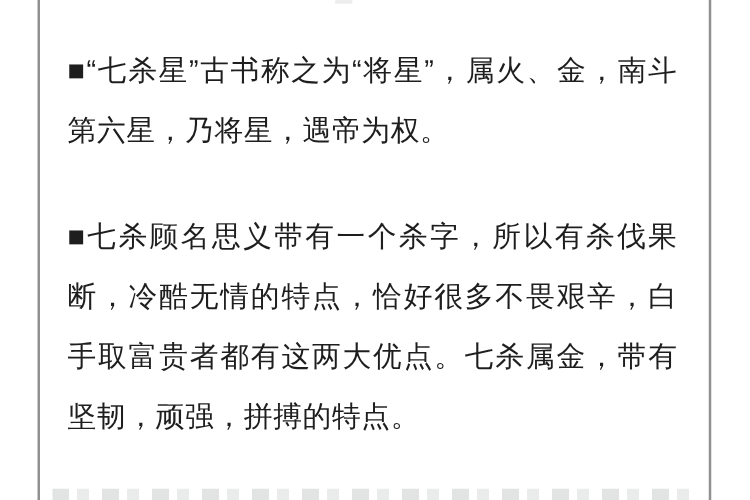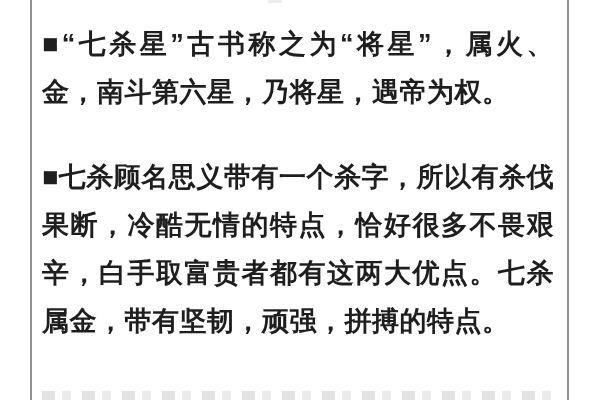--- a/index.html
+++ b/index.html
@@ -24,24 +24,24 @@
     .frame-line.left  { left: 30px; }
     .frame-line.right { left: 567px; }
 
     .content {
       position: absolute;
       left: 42px;
       top: 20px;
       width: 512px;
     }
     .para {
-      margin: 0;
-      font-size: 27px;
+      margin: 12px;
+      font-size: 23px;
       line-height: 48px;
-      font-weight: 700;
+      font-weight: 400;
       color: #1e1e1e;
       letter-spacing: 0.5px;
       text-align: justify;
       text-justify: inter-character;
       word-break: break-all;
     }
     .para + .para {
       margin-top: 37px;
     }
 

